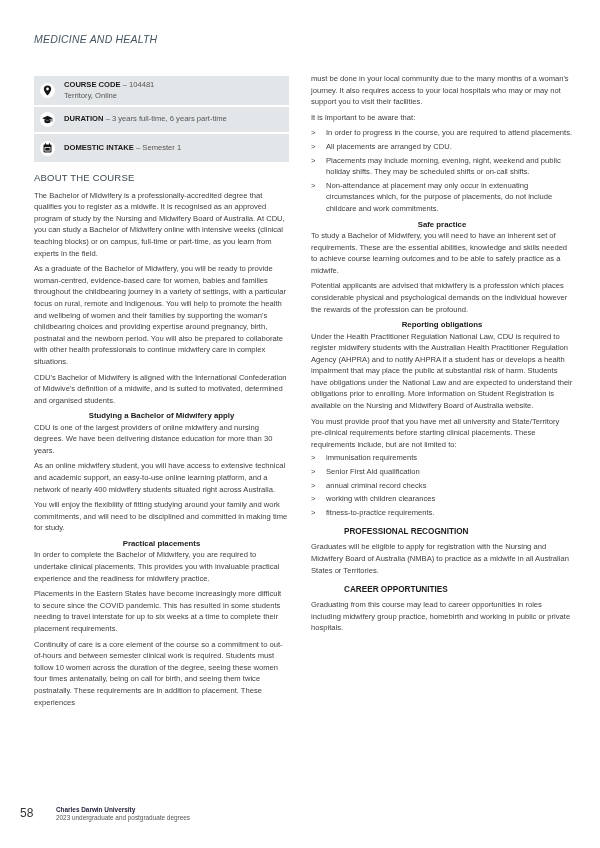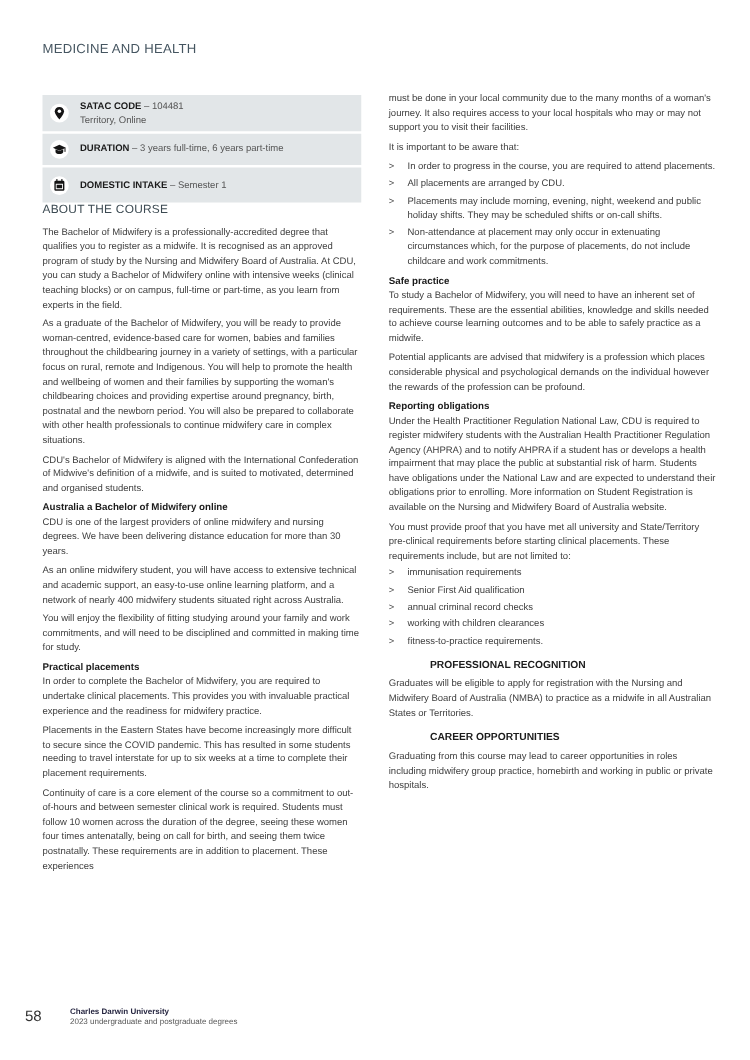--- a/index.html
+++ b/index.html
@@ -1,36 +1,36 @@
 <!DOCTYPE html>
 <html><head>
 <meta charset="utf-8">
 <style>
   html, body { margin: 0; padding: 0; background: #ffffff; }
   body { width: 600px; height: 848px; position: relative; overflow: hidden;
          font-family: "Liberation Sans", sans-serif; color: #3a3a3a; }
   .section-label { position: absolute; left: 34px; top: 33px; font-size: 10.5px;
-         letter-spacing: 0.2px; color: #455560; }
+         letter-spacing: 0.2px; color: #455560; font-style: italic; }
   .col { position: absolute; top: 74px; width: 255px; font-size: 7.6px; line-height: 11.6px; color: #3e3e3e; }
   .col.left { left: 34px; }
   .col.right { left: 311px; top: 73px; width: 262px; }
   .infobox-title { background: #0e3a4b; color: #ffffff; font-size: 12px; padding: 5px 5px 5px 5px;
          height: 16px; line-height: 16px; }
   .info-row { background: #e2e6e8; margin-top: 2px; display: flex; align-items: center;
          padding: 0 6px; }
   .info-row.r1 { height: 29px; }
   .info-row.r2 { height: 25px; }
   .info-row.r3 { height: 28px; }
   .info-icon { width: 15px; height: 15px; border-radius: 50%; background: #ffffff;
          display: flex; align-items: center; justify-content: center; margin-right: 9px; flex: 0 0 15px; }
   .info-text { font-size: 7.6px; line-height: 10.5px; color: #555; }
   .info-text b { color: #1b1b1b; font-weight: bold; }
-  .about-heading { font-size: 9.5px; color: #3c4a52; margin-top: 0; margin-bottom: 6px; letter-spacing: 0.2px; }
+  .about-heading { font-size: 9.5px; color: #3c4a52; margin-top: 10px; margin-bottom: 6px; letter-spacing: 0.2px; }
   p { margin: 0 0 4px 0; }
-  h4 { margin: 0; font-size: 7.8px; line-height: 11.4px; font-weight: bold; color: #1c1c1c; }
+  h4 { margin: 0; font-size: 7.8px; line-height: 11.4px; font-weight: bold; color: #1c1c1c; text-align: center; }
   h3 { margin: 8px 0 4px 0; font-size: 8.2px; line-height: 11px; font-weight: bold; color: #1c1c1c; padding-left: 33px; }
   ul.arrows { list-style: none; padding: 0; margin: 0 0 4px 0; }
   ul.arrows li { position: relative; padding-left: 15px; margin-bottom: 2px; }
   ul.arrows li .mark { position: absolute; left: 0; top: 0; }
   .footer { position: absolute; left: 20px; top: 806px; display: flex; align-items: flex-start; }
   .page-num { font-size: 12px; color: #333; width: 36px; }
   .footer-text { font-size: 6.4px; line-height: 8.2px; }
   .footer-text .uni { font-weight: bold; color: #262640; }
   .footer-text .sub { color: #555; }
 </style>
@@ -43,21 +43,21 @@
   <div class="infobox">
 
     <div class="info-row r1">
       <span class="info-icon">
         <svg width="9" height="11" viewBox="0 0 9 11">
             <path d="M4.5 0.5C2.3 0.5 0.8 2 0.8 4c0 2.6 3.7 6.5 3.7 6.5S8.2 6.6 8.2 4C8.2 2 6.7 0.5 4.5 0.5z" fill="#151515"></path>
             <circle cx="4.5" cy="4" r="1.4" fill="#ffffff"></circle>
           </svg>
       </span>
       <div class="info-text">
-        <b>SATAC CODE</b>
+        <b>COURSE CODE</b>
         <span>– 104481</span><br>
         <span>Territory, Online</span>
       </div>
     </div>
 
     <div class="info-row r2">
       <span class="info-icon">
         <svg width="11" height="9" viewBox="0 0 11 9">
             <path d="M5.5 0.8L0.3 3.2l5.2 2.4 5.2-2.4z" fill="#151515"></path>
             <path d="M2.4 4.3v2.2c0 .9 1.4 1.7 3.1 1.7s3.1-.8 3.1-1.7V4.3L5.5 5.8z" fill="#151515"></path>
@@ -85,21 +85,21 @@
         <span>– Semester 1</span>
       </div>
     </div>
   </div>
 
   <div class="about-heading">ABOUT THE COURSE</div>
   <p>The Bachelor of Midwifery is a professionally-accredited degree that qualifies you to register as a midwife. It is recognised as an approved program of study by the Nursing and Midwifery Board of Australia. At CDU, you can study a Bachelor of Midwifery online with intensive weeks (clinical teaching blocks) or on campus, full-time or part-time, as you learn from experts in the field.</p>
   <p>As a graduate of the Bachelor of Midwifery, you will be ready to provide woman-centred, evidence-based care for women, babies and families throughout the childbearing journey in a variety of settings, with a particular focus on rural, remote and Indigenous. You will help to promote the health and wellbeing of women and their families by supporting the woman's childbearing choices and providing expertise around pregnancy, birth, postnatal and the newborn period. You will also be prepared to collaborate with other health professionals to continue midwifery care in complex situations.</p>
   <p>CDU's Bachelor of Midwifery is aligned with the International Confederation of Midwive's definition of a midwife, and is suited to motivated, determined and organised students.</p>
 
-  <h4>Australia a Bachelor of Midwifery online</h4>
+  <h4>Studying a Bachelor of Midwifery apply</h4>
   <p>CDU is one of the largest providers of online midwifery and nursing degrees. We have been delivering distance education for more than 30 years.</p>
   <p>As an online midwifery student, you will have access to extensive technical and academic support, an easy-to-use online learning platform, and a network of nearly 400 midwifery students situated right across Australia.</p>
   <p>You will enjoy the flexibility of fitting studying around your family and work commitments, and will need to be disciplined and committed in making time for study.</p>
 
   <h4>Practical placements</h4>
   <p>In order to complete the Bachelor of Midwifery, you are required to undertake clinical placements. This provides you with invaluable practical experience and the readiness for midwifery practice.</p>
   <p>Placements in the Eastern States have become increasingly more difficult to secure since the COVID pandemic. This has resulted in some students needing to travel interstate for up to six weeks at a time to complete their placement requirements.</p>
   <p id="continuity-left">Continuity of care is a core element of the course so a commitment to out-of-hours and between semester clinical work is required. Students must follow 10 women across the duration of the degree, seeing these women four times antenatally, being on call for birth, and seeing them twice postnatally. These requirements are in addition to placement. These experiences</p>
 </div>
 

